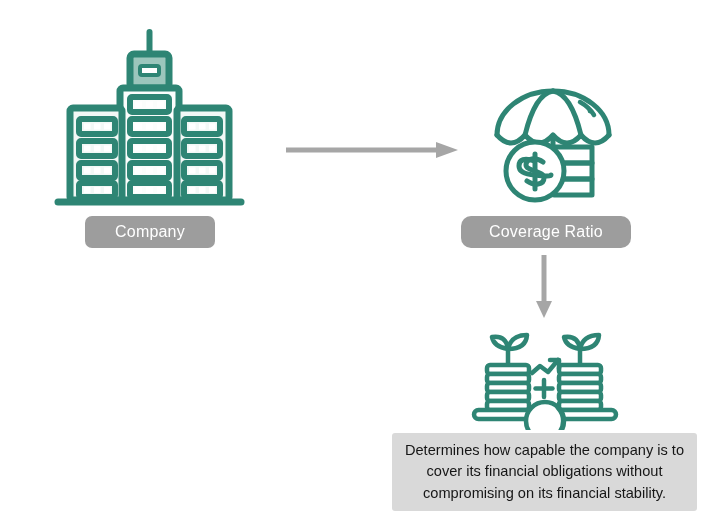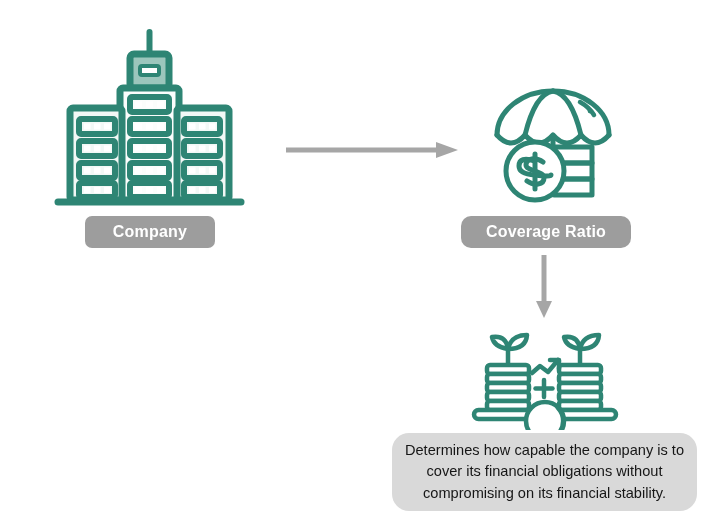--- a/index.html
+++ b/index.html
@@ -40,21 +40,21 @@
     width: 150px;
     height: 112px;
   }
 
   
   .pill {
     position: absolute;
     background: #9d9d9d;
     border-radius: 7px;
     color: #ffffff;
-    font-weight: bold;
+    font-weight: normal;
     display: flex;
     align-items: center;
     justify-content: center;
     letter-spacing: 0.2px;
     box-sizing: border-box;
   }
   #company-label {
     left: 85px;
     top: 216px;
     width: 130px;
@@ -87,21 +87,21 @@
   }
 
   
   #description-box {
     position: absolute;
     left: 392px;
     top: 433px;
     width: 305px;
     height: 78px;
     background: #d9d9d9;
-    border-radius: 17px;
+    border-radius: 3px;
     display: flex;
     align-items: center;
     justify-content: center;
     box-sizing: border-box;
     padding: 4px 10px;
   }
   #description-text {
     color: #161616;
     font-size: 14.6px;
     line-height: 1.46;

